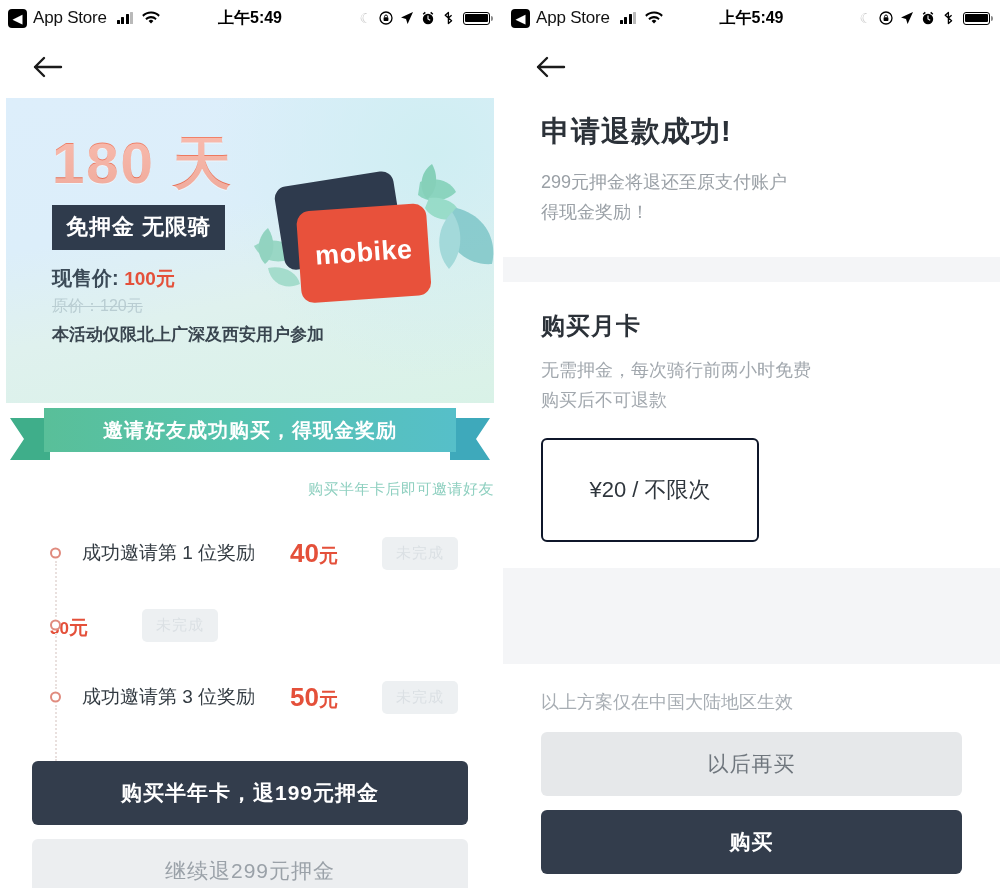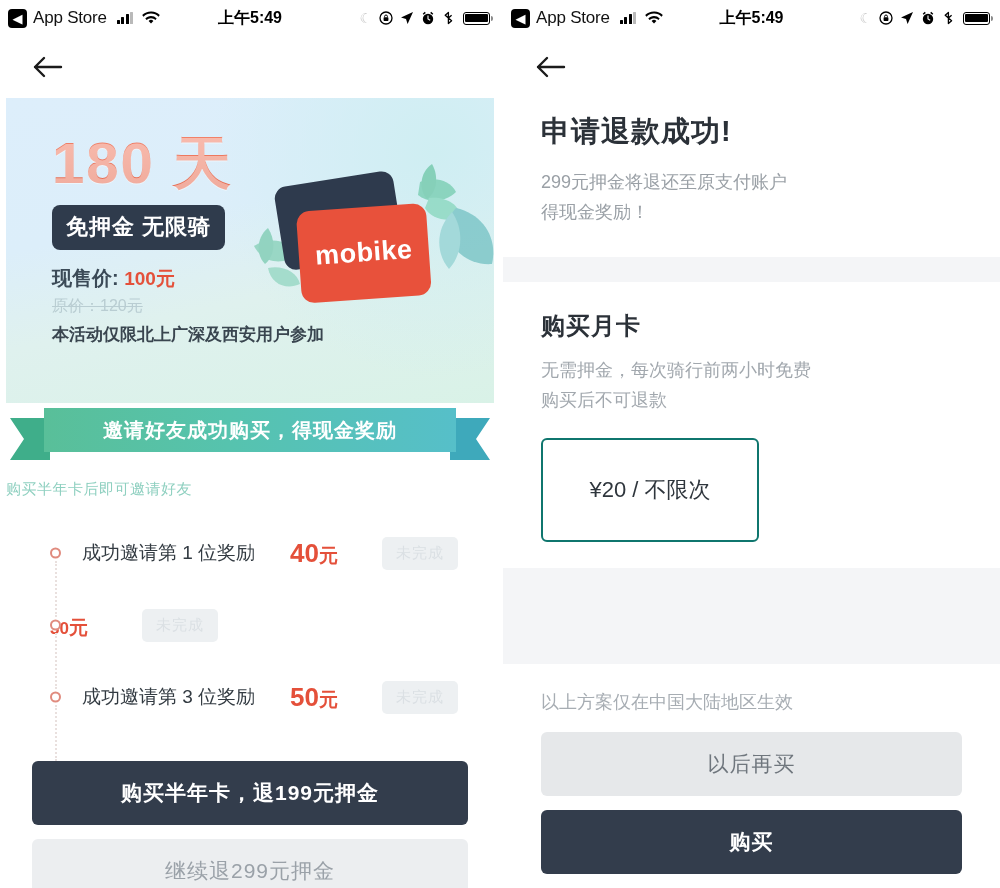--- a/index.html
+++ b/index.html
@@ -65,21 +65,21 @@
   .banner-text { position: relative; z-index: 4; padding: 36px 0 0 46px; }
   .big-days {
     font-size: 58px; font-weight: bold; letter-spacing: 2px;
     background: linear-gradient(180deg,#f2836b 0%, #e4674c 100%);
     -webkit-background-clip: text; background-clip: text; color: transparent;
     line-height: 1; text-shadow: 0 1px 0 rgba(255,255,255,.45);
   }
   .badge-dark {
     display: inline-block; margin-top: 13px;
     background: #2f3b4c; color: #fff; font-size: 22px; font-weight: bold;
-    padding: 7px 14px 8px; border-radius: 8px; letter-spacing: 1px;
+    padding: 7px 14px 8px; border-radius: 0; letter-spacing: 1px;
   }
   .price-now { margin-top: 15px; font-size: 20px; color: #3b4a57; font-weight: bold;}
   .price-now b { color: #e4503a; font-size: 19px; }
   .price-old {
     margin-top: 4px; font-size: 16px; color: #b9cdd2;
     text-decoration: line-through; text-decoration-color:#b9cdd2;
   }
   .promo-note { margin-top: 6px; font-size: 17px; color: #39454f; font-weight: 600;}
 
   .art { position: absolute; right: 0; top: 52px; width: 270px; height: 230px; z-index: 2; }
@@ -95,21 +95,21 @@
   }
   .ribbon-tail.l { left: -34px; }
   .ribbon-tail.r { right: -34px; }
   .ribbon {
     position: absolute; left: 0; right: 0; top: 0; height: 44px; z-index: 3;
     background: linear-gradient(90deg,#59bf99 0%, #56c3ae 45%, #56bfc9 100%);
     display: flex; align-items: center; justify-content: center;
     color: #fff; font-size: 20px; font-weight: bold; letter-spacing: 1px;
   }
   .ribbon-sub {
-    text-align: left; color: #8fd0c0; font-size: 15px; margin-top: 14px; letter-spacing:.5px;
+    text-align: right; color: #8fd0c0; font-size: 15px; margin-top: 14px; letter-spacing:.5px;
   }
 
   .rewards { margin-top: 18px; padding: 0 0 14px 0; position: relative; }
   .reward-row {
     display: flex; align-items: center; height: 72px; padding-left: 44px; position: relative;
   }
   .dot-col { position: absolute; left: 44px; top: 0; height: 100%; width: 16px; }
   .dot {
     position: absolute; left: 0; top: 50%; transform: translateY(-50%);
     width: 11px; height: 11px; border-radius: 50%;
@@ -139,21 +139,21 @@
 
   
   .r-section { padding: 0 38px; background: #fff; }
   .r-title { font-size: 29px; color: #2b3138; font-weight: bold; letter-spacing: 1px; }
   .r-sub { margin-top: 16px; font-size: 18px; color: #9aa0a6; line-height: 1.65; }
   .spacer-gray { height: 25px; background: #f4f5f7; margin-top: 30px; }
   .spacer-gray.big { height: 96px; margin-top: 26px; }
   .r-h2 { font-size: 24px; color: #2b3138; font-weight: bold; letter-spacing: 1px; }
   .r-desc { margin-top: 14px; font-size: 18px; color: #a2a8ae; line-height: 1.65; }
   .price-card {
-    margin-top: 22px; width: 218px; height: 104px; border: 2px solid #0f766e;
+    margin-top: 22px; width: 218px; height: 104px; border: 2px solid #0f172a;
     border-radius: 6px; display: flex; align-items: center; justify-content: center;
     font-size: 22px; color: #2f363d; cursor: pointer; background: #fff;
   }
   .r-note { padding: 26px 38px 0; font-size: 18px; color: #a7adb3; }
   .r-buttons { padding: 18px 38px 20px; }
   .btn-gray { background: #e6e8ea; color: #6f767d; }
 
   svg { display: block; }
 </style>
 </head>

